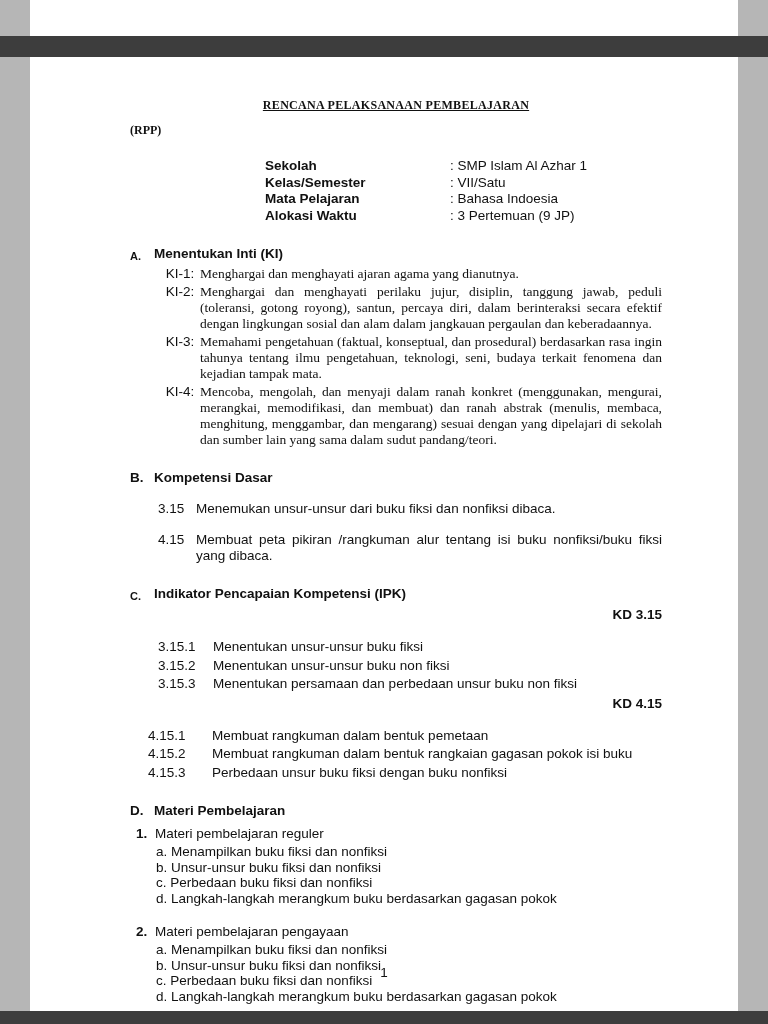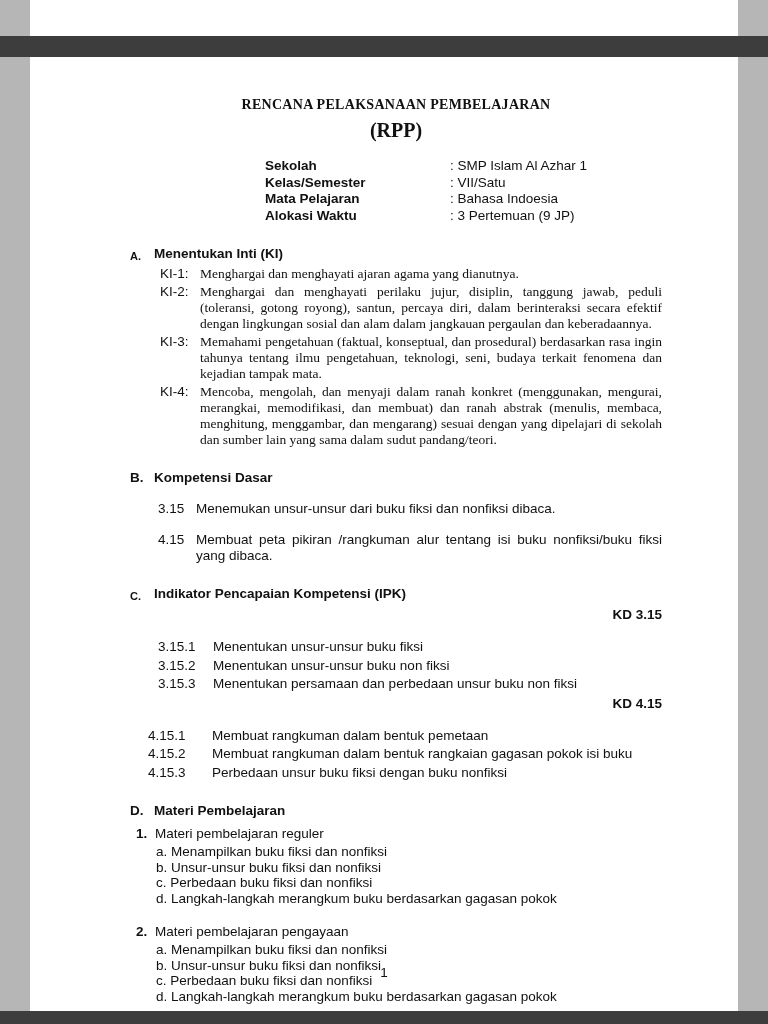--- a/index.html
+++ b/index.html
@@ -37,47 +37,48 @@
     background: #ffffff;
     padding: 38px 76px 0 100px;
     overflow: hidden;
     color: #111;
     font-size: 13.5px;
     line-height: 16px;
   }
   .doc-title {
     font-family: "Liberation Serif", serif;
     font-weight: bold;
-    font-size: 14px;
+    font-size: 12px;
     text-align: center;
     letter-spacing: 0.3px;
     line-height: 20px;
+    text-decoration: underline;
   }
   .doc-subtitle {
     font-family: "Liberation Serif", serif;
     font-weight: bold;
-    font-size: 20px;
-    text-align: center;
+    font-size: 12px;
+    text-align: left;
     margin-top: 5px;
     line-height: 20px;
   }
   .meta { margin-top: 18px; margin-left: 135px; }
   .meta-row { display: flex; line-height: 16.5px; }
   .meta-label { font-weight: bold; width: 185px; flex: none; }
   .meta-value { flex: 1; }
 
   .section { margin-top: 22px; }
   .sec-head { display: flex; font-weight: bold; }
   .sec-letter { width: 24px; flex: none; }
   .sec-letter.sm { font-size: 11px; padding-top: 2px; }
   .sec-title { flex: 1; }
 
   .ki-list { margin-top: 2px; margin-left: 30px; }
   .ki-item { display: flex; margin-top: 2px; }
-  .ki-label { width: 40px; flex: none; }
+  .ki-label { width: 40px; flex: none; text-align: center; }
   .ki-text { flex: 1; text-align: justify; font-family: Liberation Serif, serif; }
 
   .kd-list { margin-top: 2px; margin-left: 28px; }
   .hang { display: flex; margin-top: 15px; }
   .hang-num { width: 38px; flex: none; }
   .hang-text { flex: 1; text-align: justify; }
 
   .kd-sub { font-weight: bold; margin-left: 22px; margin-top: 3px; text-align: right; }
   .kd-sub.indent2 { margin-left: 26px; }
   .ipk-list { margin-left: 28px; margin-top: 16px; }

